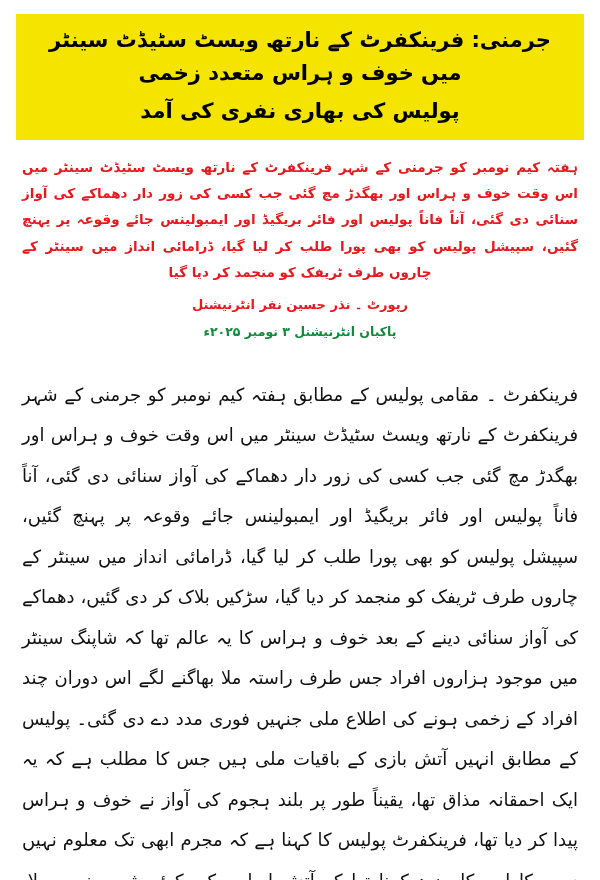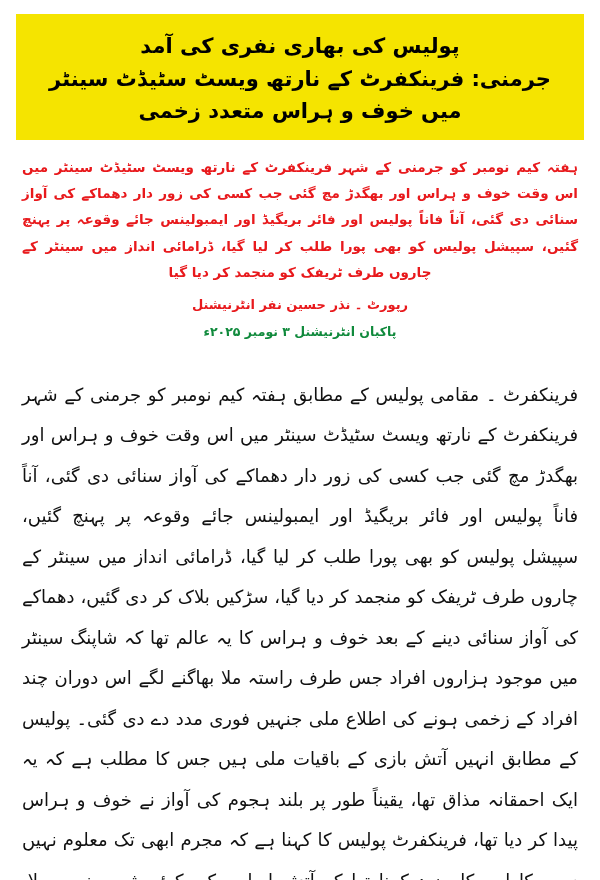--- a/index.html
+++ b/index.html
@@ -211,22 +211,22 @@
     background: #17301f;
     border-radius: 50% 50% 40% 40%;
   }
 </style>
 </head>
 <body>
 
 <div class="page">
 
   <div class="headline-banner">
+    <div class="headline-line">جرمنی: فرینکفرٹ کے نارتھ ویسٹ سٹیڈٹ سینٹر میں خوف و ہراس متعدد زخمی</div>
     <div class="headline-line second">پولیس کی بھاری نفری کی آمد</div>
-    <div class="headline-line">جرمنی: فرینکفرٹ کے نارتھ ویسٹ سٹیڈٹ سینٹر میں خوف و ہراس متعدد زخمی</div>
   </div>
 
   <div class="subhead">ہفتہ کیم نومبر کو جرمنی کے شہر فرینکفرٹ کے نارتھ ویسٹ سٹیڈٹ سینٹر میں اس وقت خوف و ہراس اور بھگدڑ مچ گئی جب کسی کی زور دار دھماکے کی آواز سنائی دی گئی، آناً فاناً پولیس اور فائر بریگیڈ اور ایمبولینس جائے وقوعہ پر پہنچ گئیں، سپیشل پولیس کو بھی پورا طلب کر لیا گیا، ڈرامائی انداز میں سینٹر کے چاروں طرف ٹریفک کو منجمد کر دیا گیا</div>
 
   <div class="byline">
     <span>رپورٹ ۔ نذر حسین نفر انٹرنیشنل</span>
     <span class="org">پاکبان انٹرنیشنل ۳ نومبر ۲۰۲۵ء</span>
   </div>
 
   <div class="body-copy">فرینکفرٹ ۔ مقامی پولیس کے مطابق ہفتہ کیم نومبر کو جرمنی کے شہر فرینکفرٹ کے نارتھ ویسٹ سٹیڈٹ سینٹر میں اس وقت خوف و ہراس اور بھگدڑ مچ گئی جب کسی کی زور دار دھماکے کی آواز سنائی دی گئی، آناً فاناً پولیس اور فائر بریگیڈ اور ایمبولینس جائے وقوعہ پر پہنچ گئیں، سپیشل پولیس کو بھی پورا طلب کر لیا گیا، ڈرامائی انداز میں سینٹر کے چاروں طرف ٹریفک کو منجمد کر دیا گیا، سڑکیں بلاک کر دی گئیں، دھماکے کی آواز سنائی دینے کے بعد خوف و ہراس کا یہ عالم تھا کہ شاپنگ سینٹر میں موجود ہزاروں افراد جس طرف راستہ ملا بھاگنے لگے اس دوران چند افراد کے زخمی ہونے کی اطلاع ملی جنہیں فوری مدد دے دی گئی۔ پولیس کے مطابق انہیں آتش بازی کے باقیات ملی ہیں جس کا مطلب ہے کہ یہ ایک احمقانہ مذاق تھا، یقیناً طور پر بلند ہجوم کی آواز نے خوف و ہراس پیدا کر دیا تھا، فرینکفرٹ پولیس کا کہنا ہے کہ مجرم ابھی تک معلوم نہیں ہو سکا اس کا مزید کہنا تھا کہ آتش اسلحے کی کوئی ثبوت نہیں ملا، پولیس کو تین ہی کر چوبیس منٹ پر زور دار دھماکے کی اطلاع ملی تھی، ایک شخص کو پولیس نے گرفتار کیا جبکہ اس کے دھماکے سے کوئی سرو کار نہیں تھا۔ اس نے پولیس کی کارروائیوں میں مداخلت کے بعد اسے رہا کر دیا گیا۔ شام کو آٹھ بجے کے بعد پولیس نے ٹریفک کھول دی تھی۔</div>

